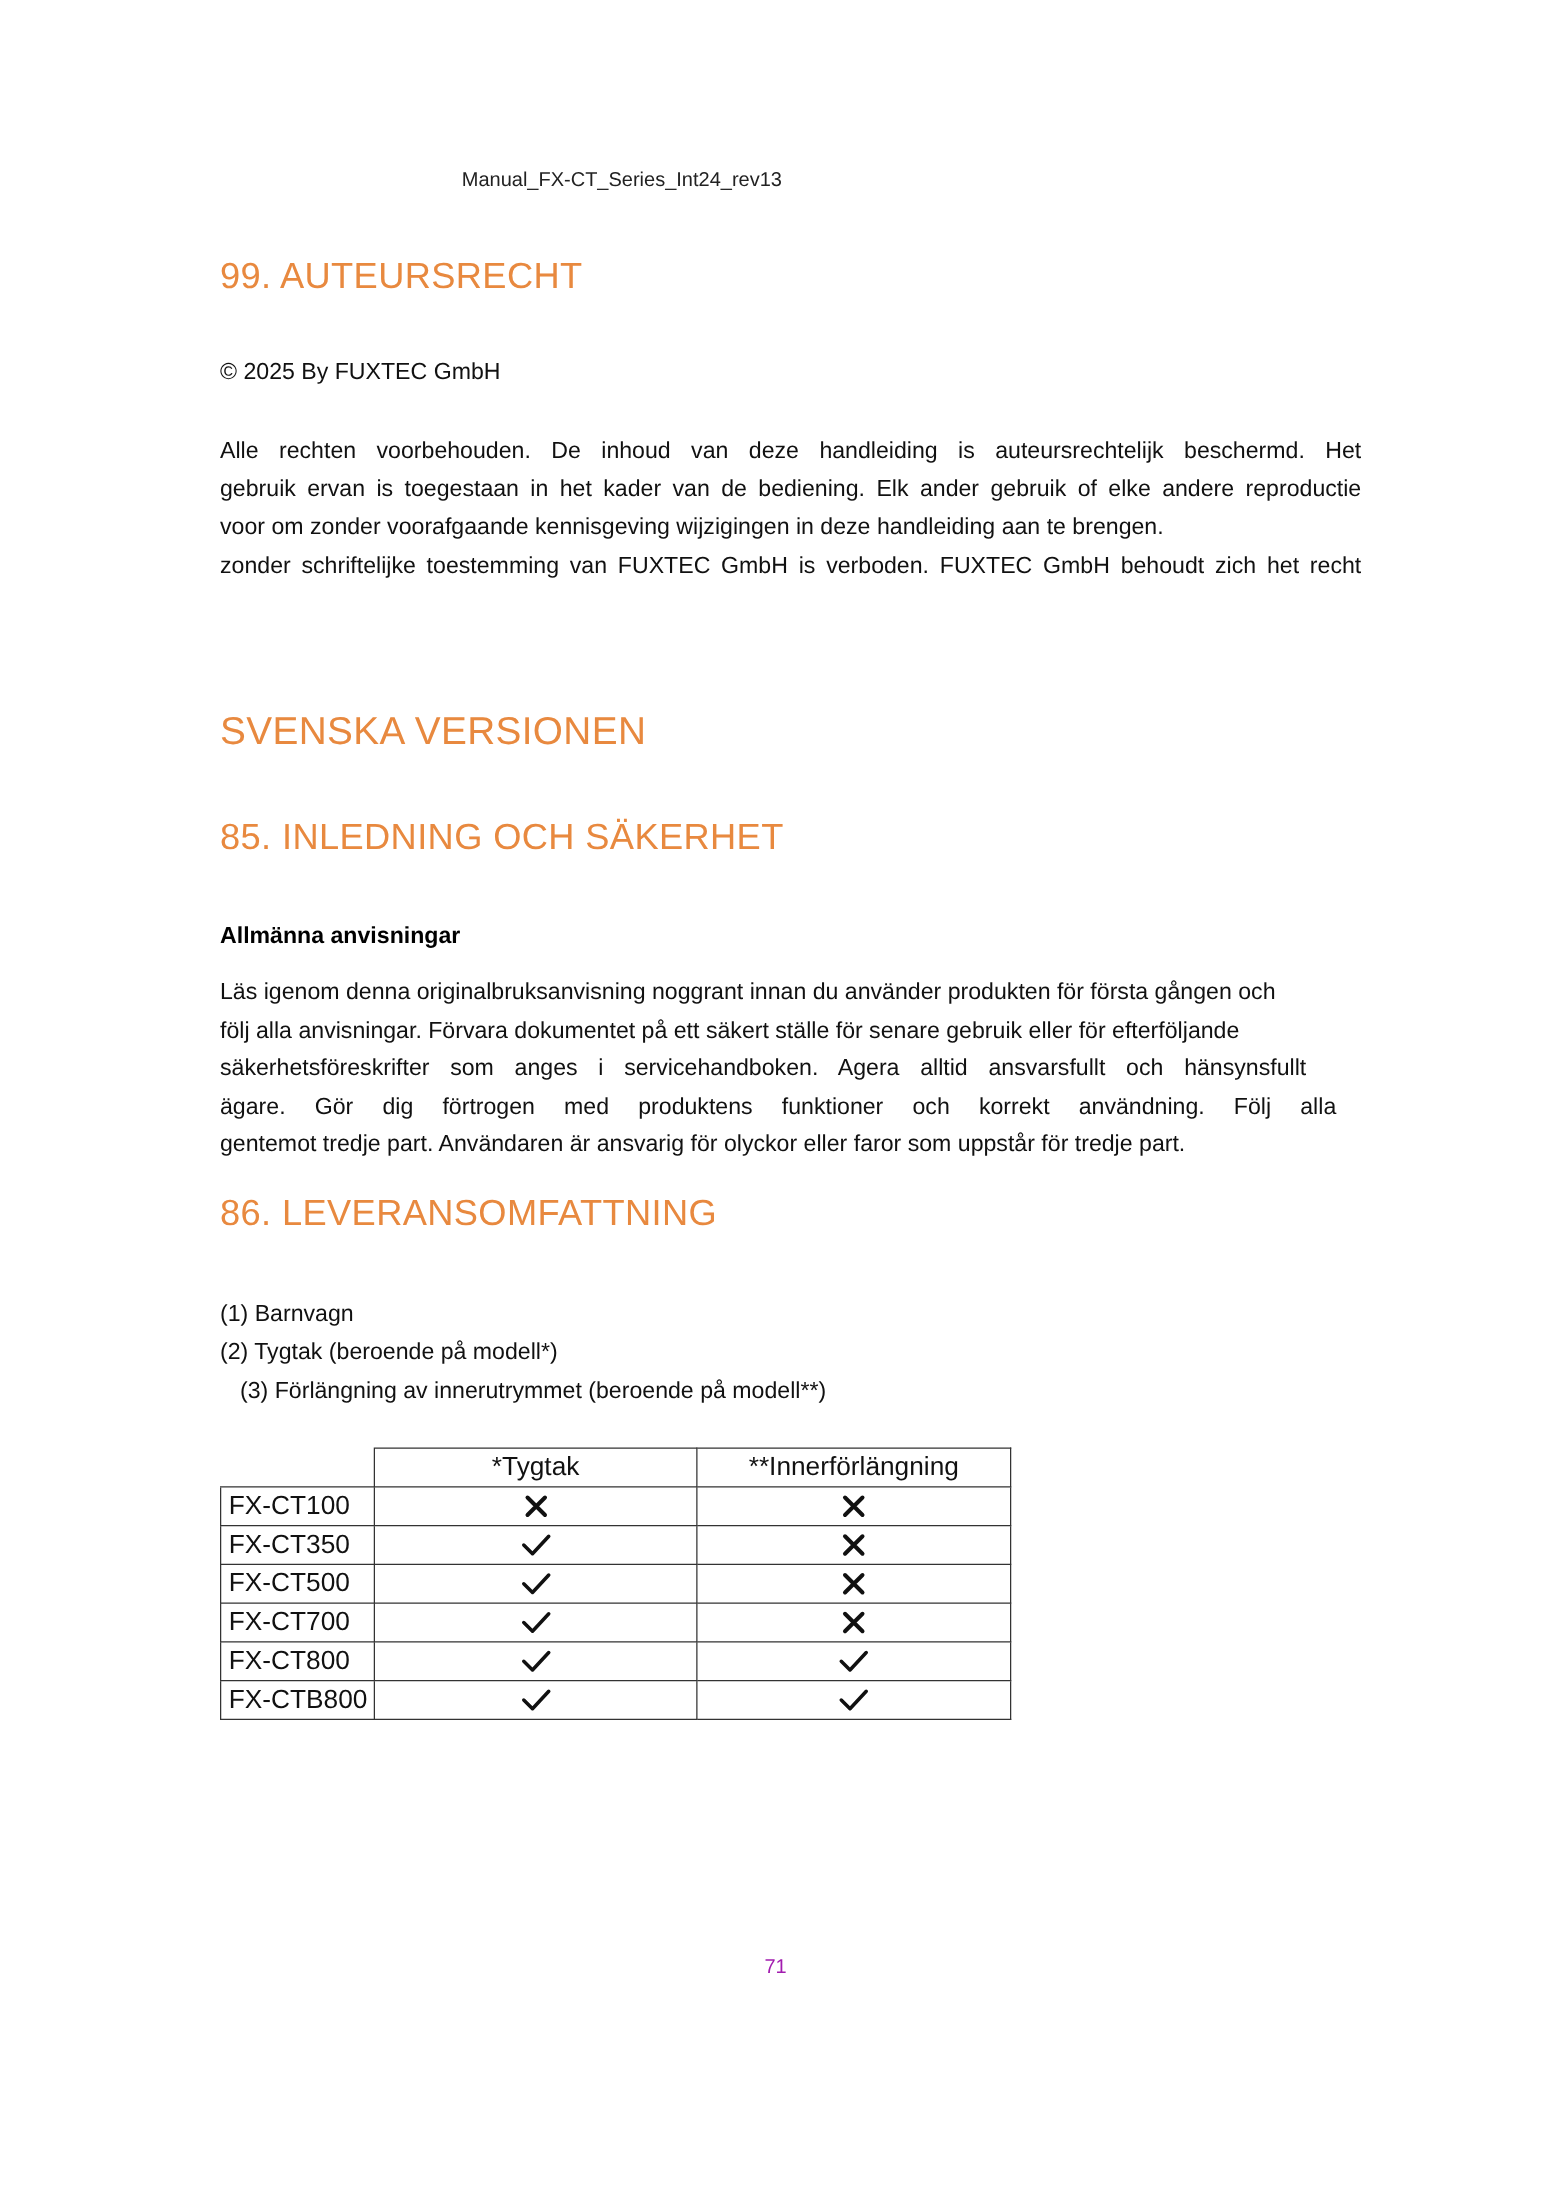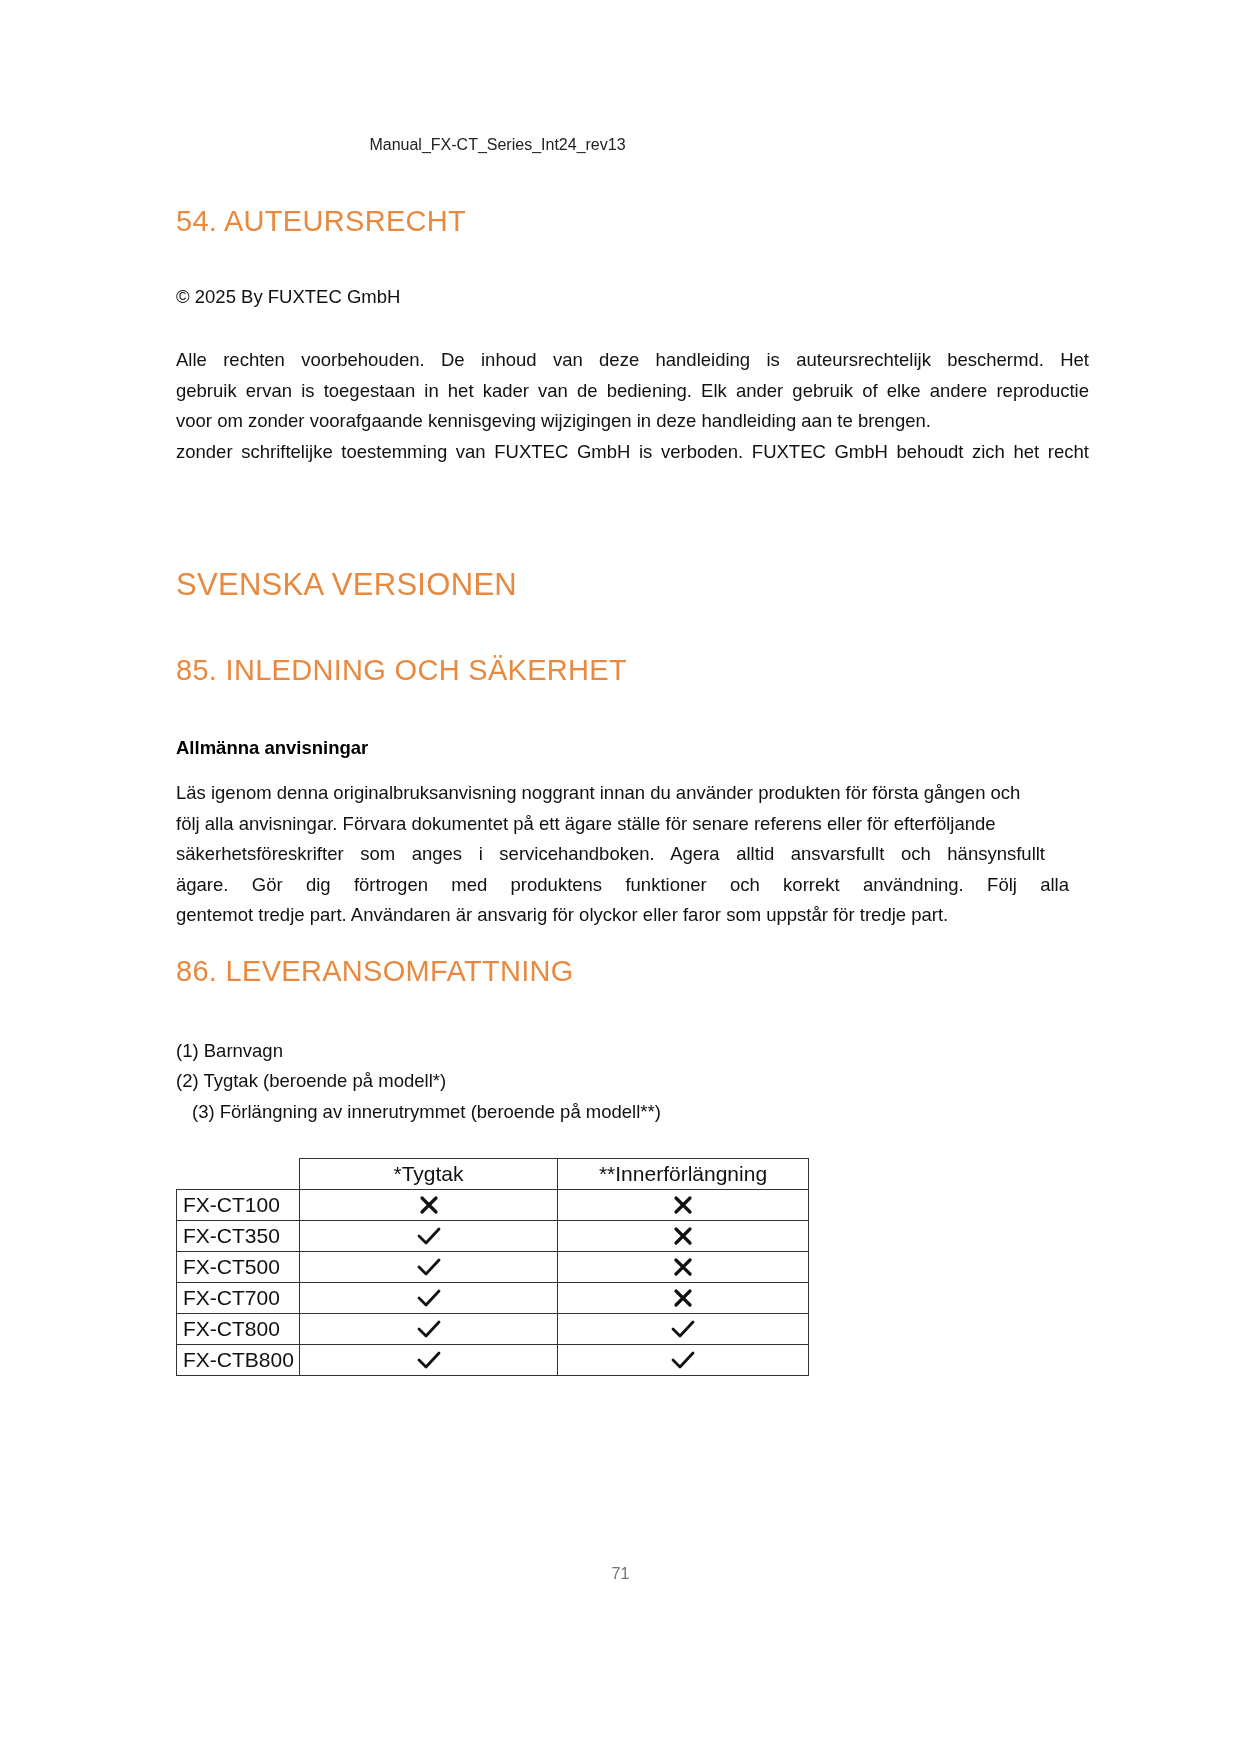--- a/index.html
+++ b/index.html
@@ -12,43 +12,43 @@
   .para { left: 176px; width: 913px; font-size: 18.5px; line-height: 30.5px; text-align: justify; margin: 0; }
   .line { left: 176px; font-size: 18.5px; white-space: nowrap; }
   .sub { left: 176px; font-size: 18.5px; font-weight: bold; color: #000000; }
   table.models { position: absolute; left: 176px; top: 1158px; border-collapse: collapse; font-size: 21px; }
   table.models td, table.models th { border: 1.5px solid #333; height: 30px; padding: 0; font-weight: normal; }
   table.models th.blank { border: none; border-bottom: 1.5px solid #333; border-right: 1.5px solid #333; }
   table.models td.model { width: 116px; padding-left: 6px; text-align: left; }
   table.models .c1 { width: 257px; text-align: center; }
   table.models .c2 { width: 250px; text-align: center; }
   .mark svg { display: block; margin: 0 auto; }
-  .page-number { top: 1565px; left: 0; width: 1241px; text-align: center; font-size: 16px; color: #737373; }
+  .page-number { top: 1565px; left: 0; width: 1241px; text-align: center; font-size: 16px; color: #a21caf; }
 </style>
 </head>
 <body>
 
 <div class="abs running-header">Manual_FX-CT_Series_Int24_rev13</div>
 
-<h2 class="abs h1" style="left:176px; top:205px;">54. AUTEURSRECHT</h2>
+<h2 class="abs h1" style="left:176px; top:205px;">99. AUTEURSRECHT</h2>
 <div class="abs line" style="top:286px;">© 2025 By FUXTEC GmbH</div>
 <div class="abs para" style="top:345px;">
   <div style="text-align:justify;text-align-last:justify;">Alle rechten voorbehouden. De inhoud van deze handleiding is auteursrechtelijk beschermd. Het</div>
   <div style="text-align:justify;text-align-last:justify;">gebruik ervan is toegestaan in het kader van de bediening. Elk ander gebruik of elke andere reproductie</div>
   <div style="text-align:left;">voor om zonder voorafgaande kennisgeving wijzigingen in deze handleiding aan te brengen.</div>
   <div style="text-align:justify;text-align-last:justify;">zonder schriftelijke toestemming van FUXTEC GmbH is verboden. FUXTEC GmbH behoudt zich het recht</div>
 </div>
 
 <h1 class="abs h1 big" style="left:176px; top:567px;">SVENSKA VERSIONEN</h1>
 
 <h2 class="abs h1" style="left:176px; top:654px;">85. INLEDNING OCH SÄKERHET</h2>
 <div class="abs sub" style="top:737px;">Allmänna anvisningar</div>
 <div class="abs para" style="top:778px;">
   <div style="text-align:left;">Läs igenom denna originalbruksanvisning noggrant innan du använder produkten för första gången och</div>
-  <div style="text-align:left;">följ alla anvisningar. Förvara dokumentet på ett ägare ställe för senare referens eller för efterföljande</div>
+  <div style="text-align:left;">följ alla anvisningar. Förvara dokumentet på ett säkert ställe för senare gebruik eller för efterföljande</div>
   <div style="text-align:justify;text-align-last:justify;width:869px;">säkerhetsföreskrifter som anges i servicehandboken. Agera alltid ansvarsfullt och hänsynsfullt</div>
   <div style="text-align:justify;text-align-last:justify;width:893px;">ägare. Gör dig förtrogen med produktens funktioner och korrekt användning. Följ alla</div>
   <div style="text-align:left;">gentemot tredje part. Användaren är ansvarig för olyckor eller faror som uppstår för tredje part.</div>
 </div>
 
 <h2 class="abs h1" style="left:176px; top:955px;">86. LEVERANSOMFATTNING</h2>
 <div class="abs line" style="top:1040px;">(1) Barnvagn</div>
 <div class="abs line" style="top:1070px;">(2) Tygtak (beroende på modell*)</div>
 <div class="abs line" style="top:1101px;margin-left:16px;">(3) Förlängning av innerutrymmet (beroende på modell**)</div>
 

